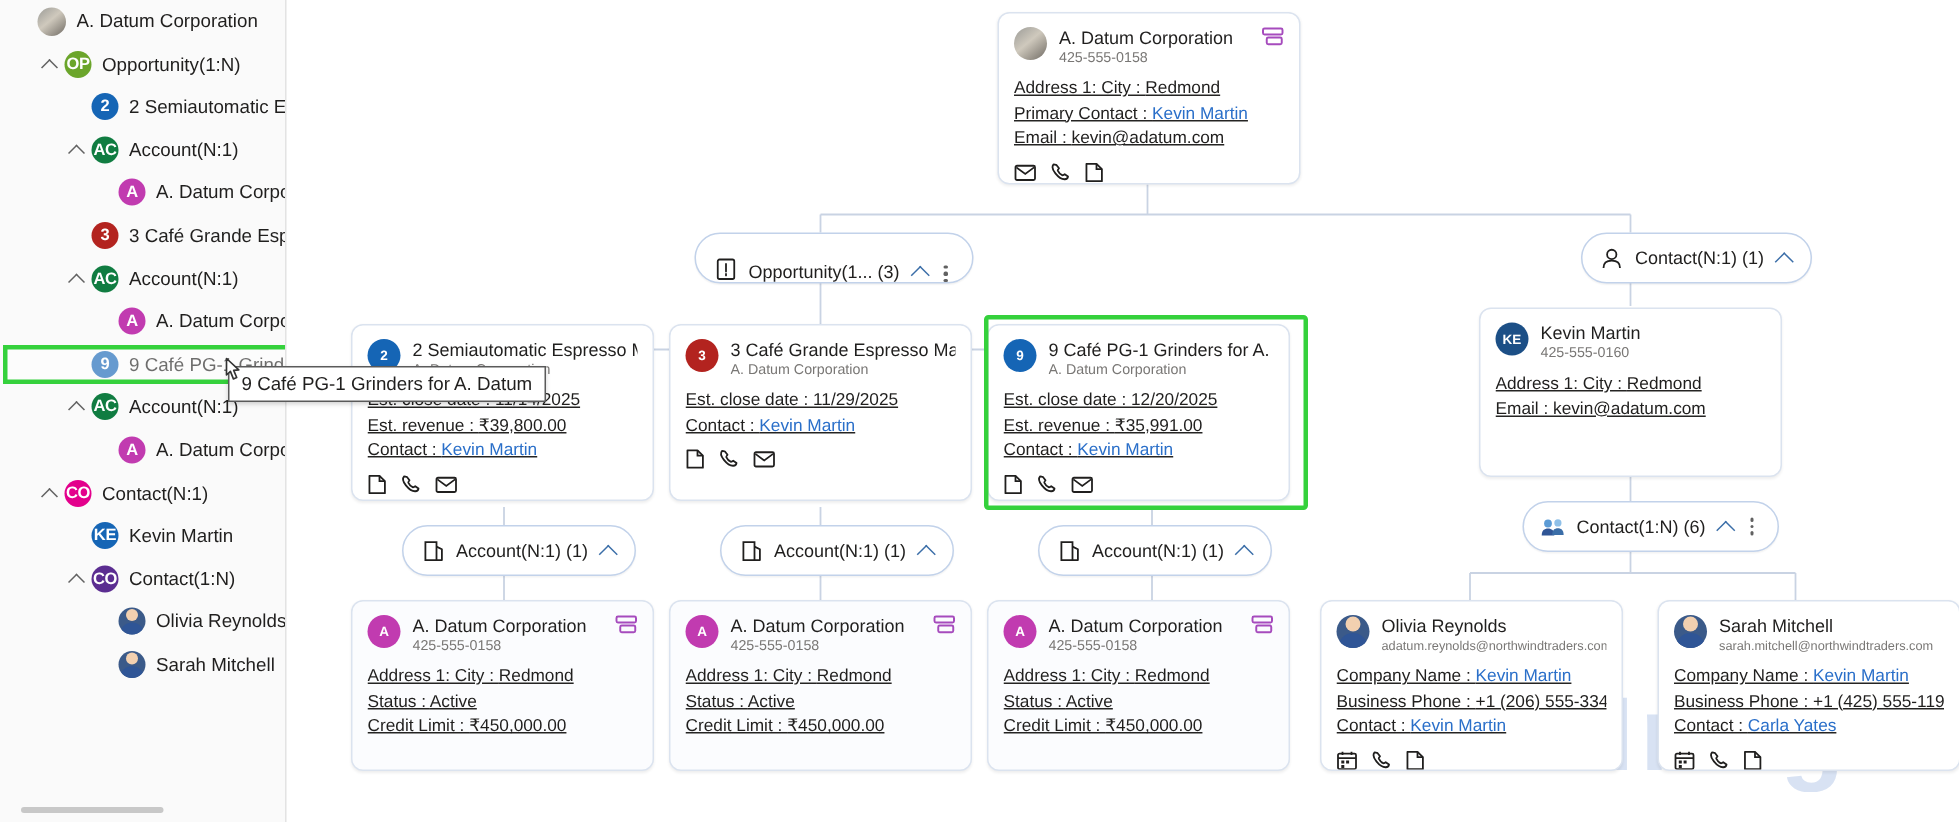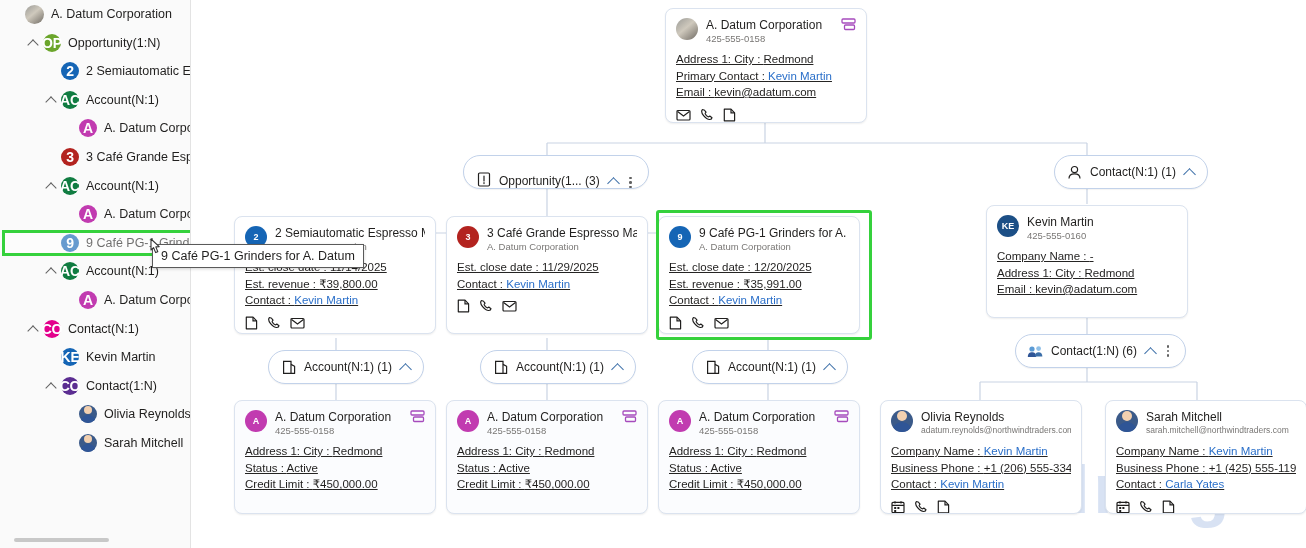--- a/index.html
+++ b/index.html
@@ -34,21 +34,21 @@
   }
   .chev::before{
     content:"";position:absolute;left:3px;top:5px;width:7px;height:7px;
     border-left:1.3px solid #616161;border-top:1.3px solid #616161;
     transform:rotate(45deg);
   }
   .chev.spacer::before{display:none;}
   .badge{
     width:18px;height:18px;border-radius:50%;flex:0 0 auto;margin-right:7px;
     display:flex;align-items:center;justify-content:center;
-    color:#fff;font-size:14px;font-weight:700;letter-spacing:-.2px;text-align:right;
+    color:#fff;font-size:11px;font-weight:700;letter-spacing:-.2px;text-align:right;
   }
   .tree-label{overflow:hidden;text-overflow:clip;}
   .person-av{
     width:18px;height:18px;border-radius:50%;margin-right:7px;flex:0 0 auto;
     position:relative;overflow:hidden;background:#3b5a89;
   }
   .person-av::before{content:"";position:absolute;left:5px;top:1px;width:8px;height:8px;border-radius:50%;background:#f2d0b0;}
   .person-av::after{content:"";position:absolute;left:1px;top:10px;width:16px;height:10px;border-radius:8px 8px 0 0;background:#2f5596;}
   .photo-av{
     width:19px;height:19px;border-radius:50%;margin-right:7px;flex:0 0 auto;
@@ -494,21 +494,20 @@
   <div id="contact-card-host">
       <div class="card white" style="left: 796px; top: 205px; width: 202px; height: 113px;">
         <div class="card-head">
           <div class="c-av" style="background: rgb(28, 79, 134);">KE</div>
           <div style="min-width: 0px;">
             <div class="c-title">Kevin Martin</div>
             <div class="c-sub">425-555-0160</div>
           </div>
         </div>
         <div class="c-body">
-          <div class="c-line"><span>Company Name : </span><span>-</span></div>
           <div class="c-line"><span>Address 1: City : </span><span>Redmond</span></div>
           <div class="c-line"><span>Email : </span><span>kevin@adatum.com</span></div>
         </div>
       </div>
     </div>
   <div id="child-contact-cards">
       <div class="card white" style="left: 690px; top: 400px; width: 202px; height: 114px;">
         <div class="card-head">
           <div class="c-av person"></div>
           <div style="min-width: 0px;">

